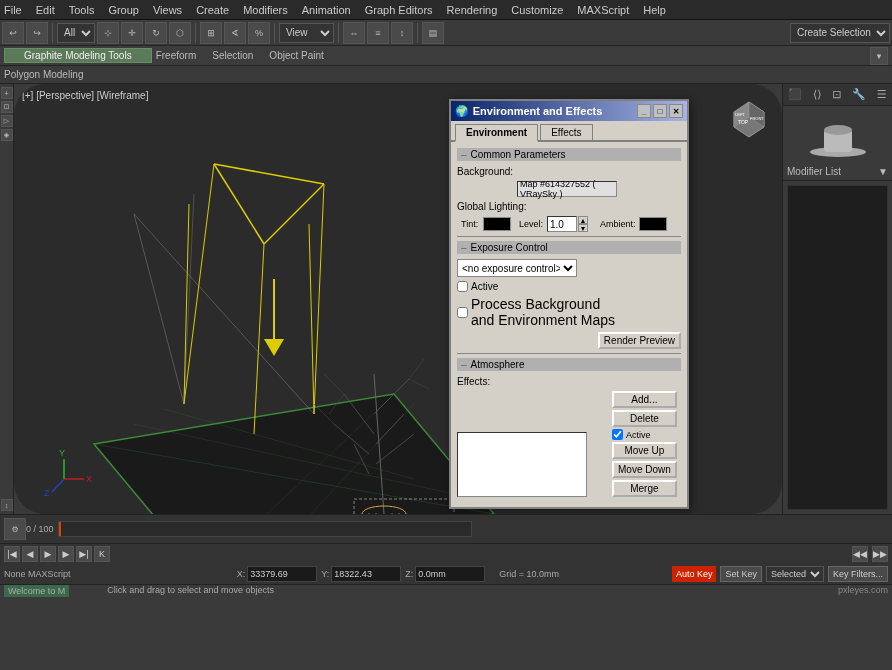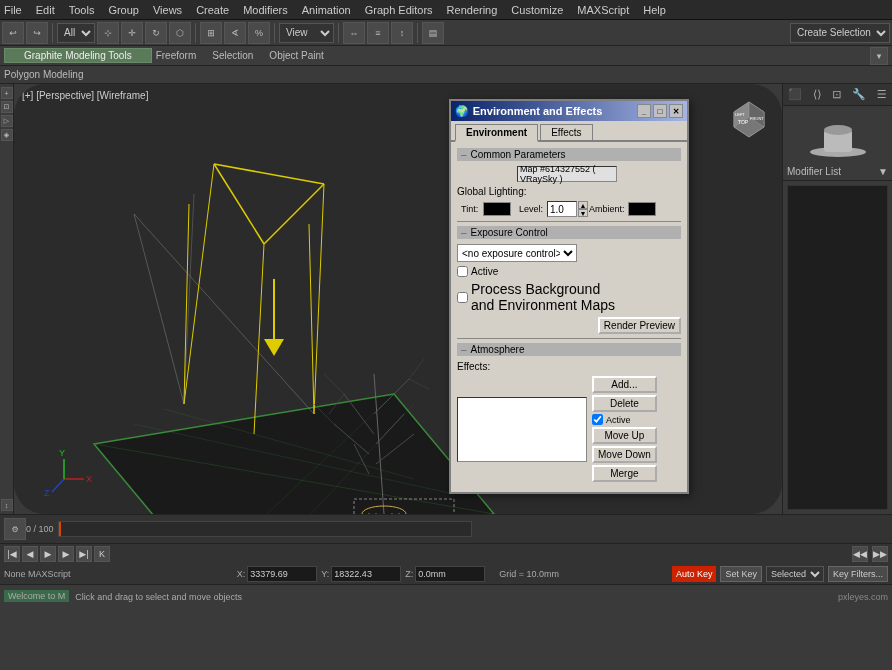--- a/index.html
+++ b/index.html
@@ -147,23 +147,24 @@
       margin: 0 4px;
       position: relative;
     }
     .timeline-label { color: #aaa; font-size: 9px; }
 
     
     #info-bar {
       height: 18px;
       background: #3a3a3a;
       display: flex;
-      align-items: flex-end;
+      align-items: flex-start;
       padding: 0 4px;
       border-top: 1px solid #222;
+      gap: 32px;
     }
     #info-bar span { color: #aaa; font-size: 9px; }
 
     
     #coord-bar {
       height: 20px;
       background: #333;
       display: flex;
       align-items: center;
       padding: 0 4px;
@@ -500,39 +501,42 @@
 
       <div id="env-dialog-tabs">
         <div class="dialog-tab active">Environment</div>
         <div class="dialog-tab">Effects</div>
       </div>
 
       <div id="env-dialog-content">
 
         <div class="section-header">Common Parameters</div>
 
+        <div class="field-row">
+          <span class="field-label">Background:</span>
+        </div>
         <div class="field-row" style="margin-left:60px;">
           <div style="width:100px;height:16px;background:#e0e0e0;border:1px inset #888;font-size:9px;display:flex;align-items:center;padding:0 2px;">
             <span>Map #614327552  ( VRaySky )</span>
           </div>
         </div>
 
         <div class="field-row">
           <span class="field-label">Global Lighting:</span>
         </div>
         <div class="field-row" style="margin-left:4px;">
           <span style="font-size:9px;min-width:22px;">Tint:</span>
           <div class="color-swatch" style="width:28px;background:#000;margin-right:8px;"></div>
           <span style="font-size:9px;min-width:28px;">Level:</span>
           <input type="text" class="dialog-input" style="width: 30px;" value="1.0">
           <div class="spinner-arrows">
             <div class="arrow-up">▲</div>
             <div class="arrow-down">▼</div>
           </div>
-          <span style="font-size:9px;margin-left:1px;">Ambient:</span>
+          <span style="font-size:9px;margin-left:12px;">Ambient:</span>
           <div class="color-swatch" style="width:28px;background:#000;margin-left:3px;"></div>
         </div>
 
         <div class="separator"></div>
 
         <div class="section-header">Exposure Control</div>
         <div class="field-row">
           <select class="dialog-dropdown">
             <option>&lt;no exposure control&gt;</option>
           </select>
@@ -548,21 +552,21 @@
         <div class="field-row" style="justify-content:flex-end;margin-top:4px;">
           <button class="dialog-btn">Render Preview</button>
         </div>
 
         <div class="separator"></div>
 
         <div class="section-header">Atmosphere</div>
         <div class="field-row">
           <span style="font-size:10px;">Effects:</span>
         </div>
-        <div class="field-row" style="align-items:center;">
+        <div class="field-row" style="align-items:flex-end;gap:20px;">
           <div class="effects-list"></div>
           <div class="effects-buttons">
             <button class="dialog-btn">Add...</button>
             <button class="dialog-btn">Delete</button>
             <div style="display:flex;align-items:center;">
               <input type="checkbox" class="dialog-checkbox" checked="" style="">
               <span style="font-size:9px;">Active</span>
             </div>
             <button class="dialog-btn">Move Up</button>
             <button class="dialog-btn">Move Down</button>

